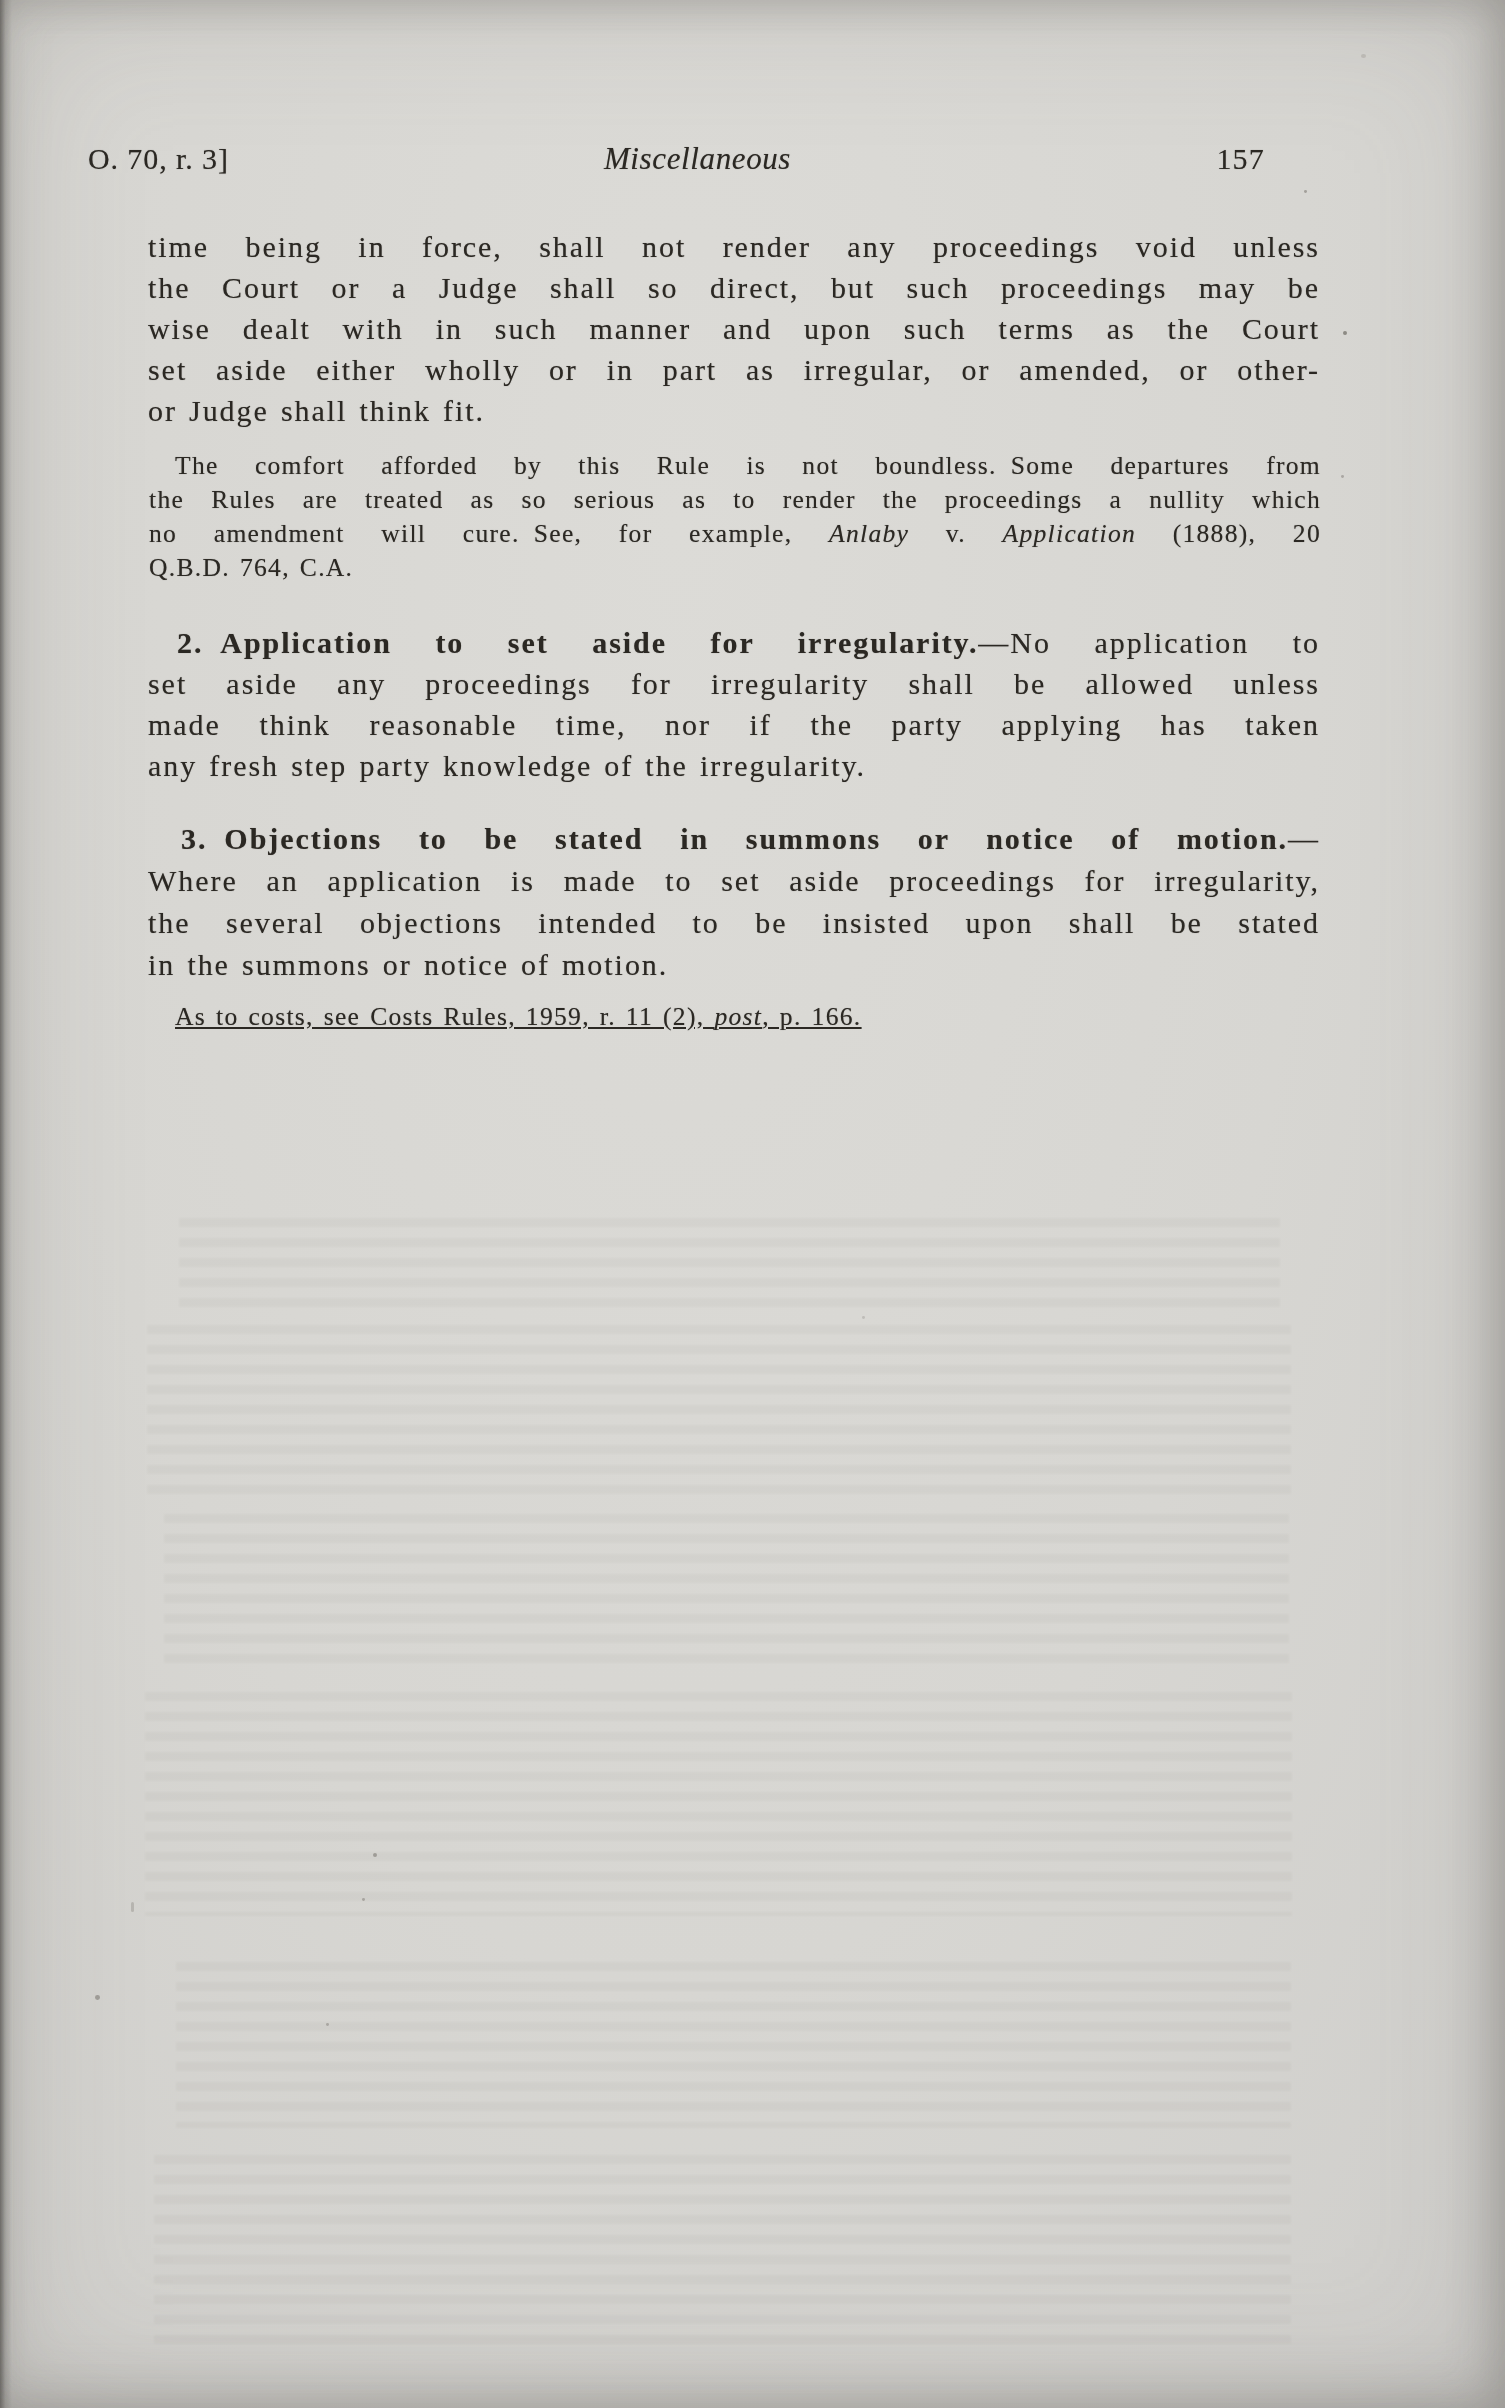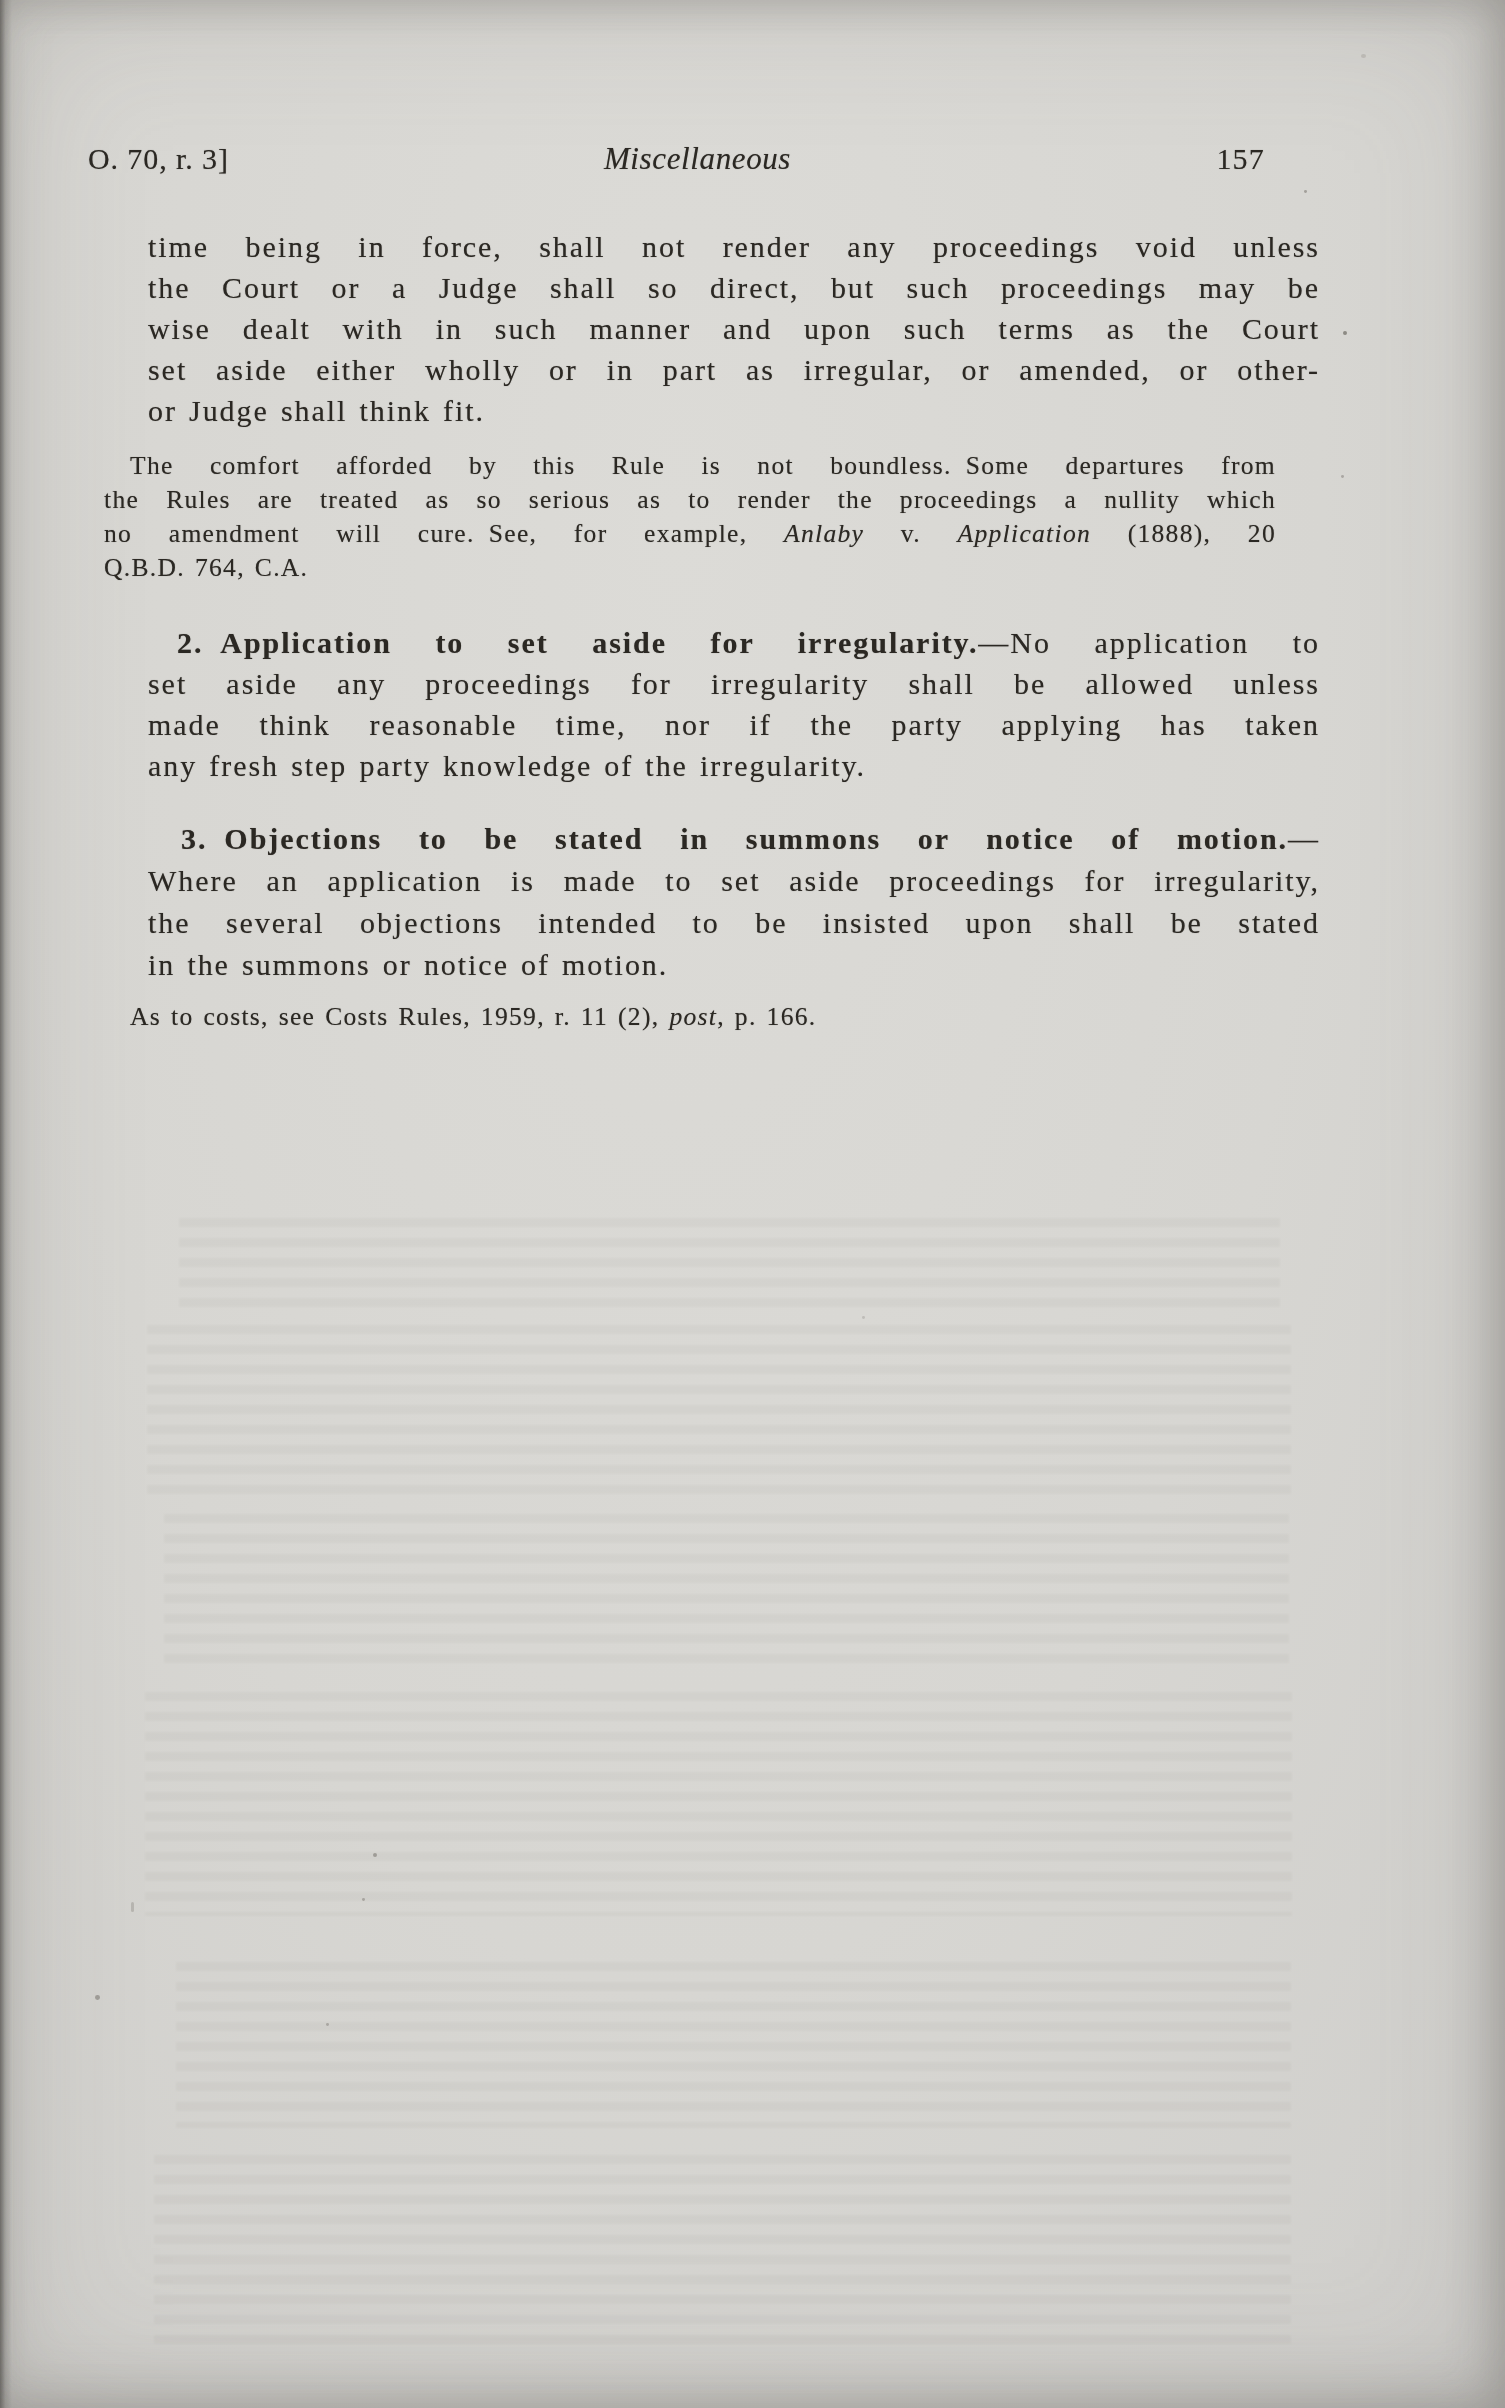--- a/index.html
+++ b/index.html
@@ -43,21 +43,21 @@
   
   .para {
     position: absolute; left: 104px; width: 1172px;
     text-shadow: 0 0 1px rgba(43,40,35,.42);
   }
   .body { font-size: 30px;   letter-spacing: .065em; margin-left: 44px; }
   .note { font-size: 25.6px; letter-spacing: .05em;  }
   .lh43 { line-height: 41px; }
   .lh42 { line-height: 41px; }
   .lh44 { line-height: 42px; }
-  .lhnote { line-height: 34px; }
+  .lhnote { line-height: 34px; margin-left: 45px; }
 
   .line { text-align: justify; text-align-last: justify; }
   .line.last { text-align-last: left; word-spacing: .09em; }
   .n { font-style: normal; }
   .i { font-style: italic; }
   .b { font-weight: bold; }
 
   
   .ghost {
     position: absolute; pointer-events: none;
@@ -109,21 +109,21 @@
       <div class="line"><span class="n">made think reasonable time, nor if the party applying has taken</span></div>
       <div class="line last"><span class="n">any fresh step party knowledge of the irregularity.</span></div>
     </div>
   <div class="para body lh44" style="top:818px">
       <div class="line" style="text-indent: 33px;"><span class="b">3. Objections to be stated in summons or notice of motion.</span><span class="n">—</span></div>
       <div class="line"><span class="n">Where an application is made to set aside proceedings for irregularity,</span></div>
       <div class="line"><span class="n">the several objections intended to be insisted upon shall be stated</span></div>
       <div class="line last"><span class="n">in the summons or notice of motion.</span></div>
     </div>
   <div class="para note lhnote" style="top:1000px">
-      <div class="line last" style="text-indent: 26px;"><span class="n">As to costs, see Costs Rules, 1959, r. 11 (2), </span><span class="i">post</span><span class="n">, p. 166.</span></div>
+      <div class="line last" style="text-indent: 26px; text-decoration: underline;"><span class="n">As to costs, see Costs Rules, 1959, r. 11 (2), </span><span class="i">post</span><span class="n">, p. 166.</span></div>
     </div>
 
   <span class="speck" style="left:1343px; top:331px; width:3.9px; height:3.9px;"></span>
   <span class="speck" style="left:1304px; top:190px; width:2.9px; height:2.9px; opacity:.7;"></span>
   <span class="speck" style="left:1341px; top:475px; width:2.9px; height:2.9px; opacity:.6;"></span>
   <span class="speck" style="left:373px;  top:1853px; width:3.9px; height:3.9px; opacity:.7;"></span>
   <span class="speck" style="left:362px;  top:1898px; width:2.9px; height:2.9px; opacity:.6;"></span>
   <span class="speck" style="left:95px;   top:1995px; width:4.8px; height:4.8px; opacity:.7;"></span>
   <span class="speck" style="left:326px;  top:2023px; width:2.9px; height:2.9px; opacity:.55;"></span>
   <span class="speck" style="left:131px;  top:1902px; width:2.9px; height:9.7px; border-radius:1.9px; opacity:.4;"></span>

